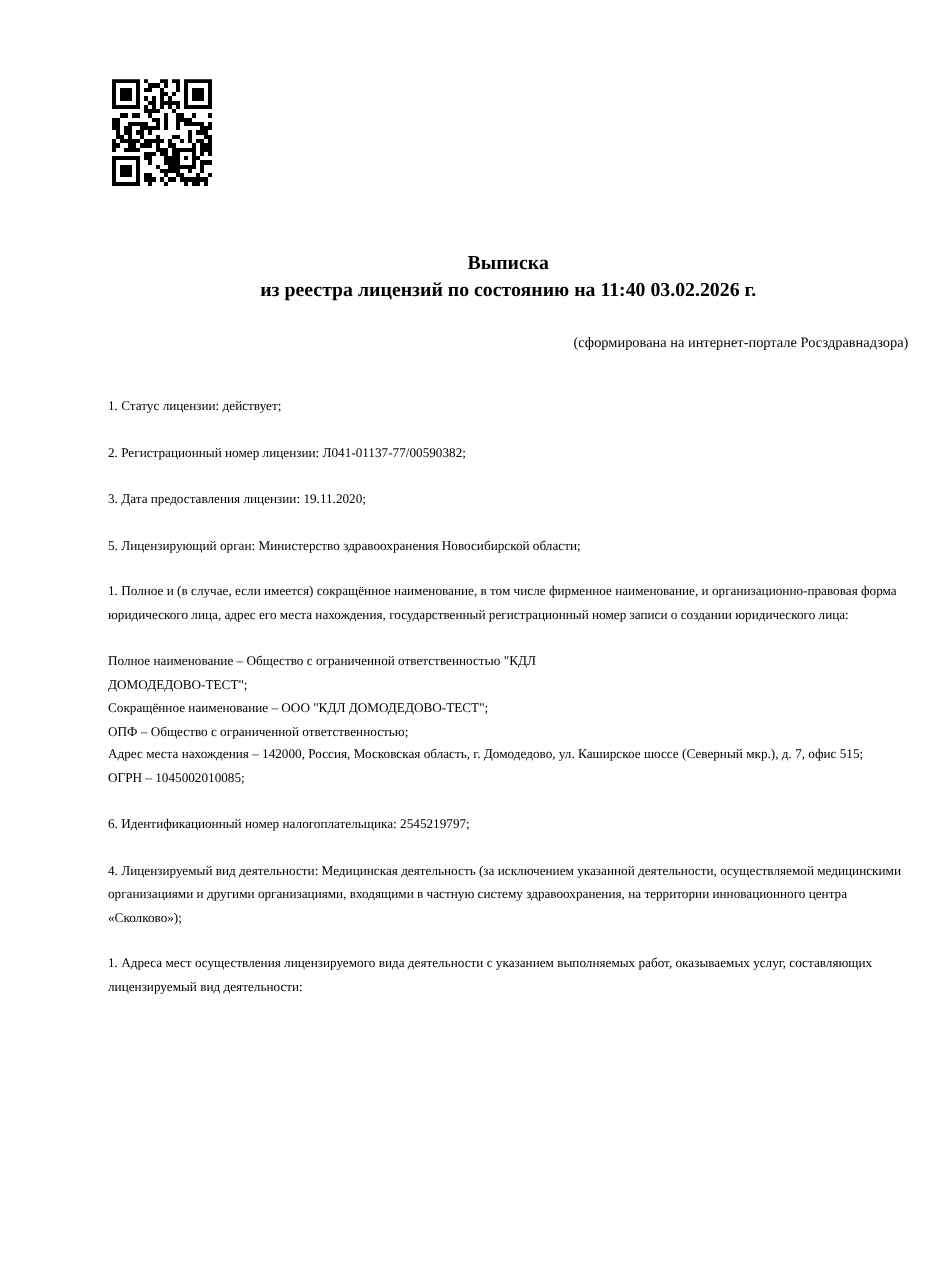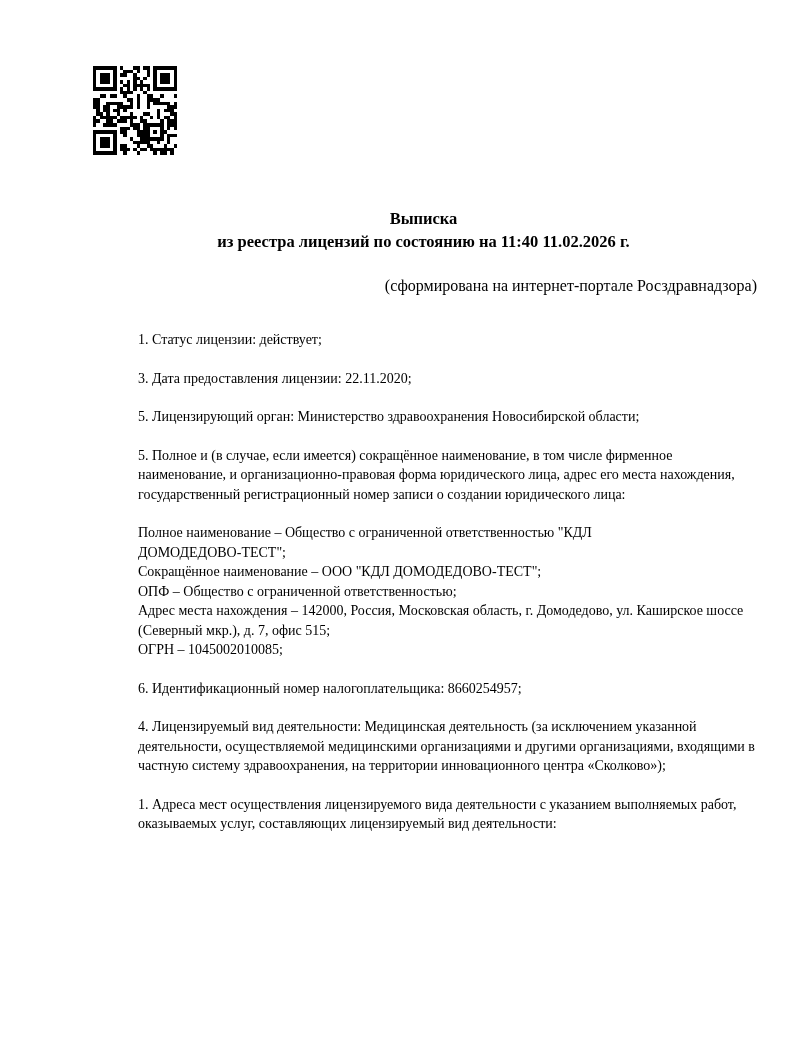--- a/index.html
+++ b/index.html
@@ -37,28 +37,27 @@
   .title {
     margin: 207px 0 0 0;
     text-align: center;
     font-weight: bold;
     font-size: 16.5px;
     line-height: 23px;
   }
   .subtitle {
     margin: 24px 0 0 0;
     text-align: right;
-    font-size: 16px;
+    font-size: 12px;
     line-height: 17px;
   }
   .body-text {
     margin-top: 36px;
-    font-size: 14px;
+    font-size: 11px;
     line-height: 19.5px;
-    margin-left: 48px;
   }
   .para {
     margin: 0 0 19px 0;
     white-space: pre-wrap;
   }
   .para:last-child {
     margin-bottom: 0;
   }
 </style>
 </head>
@@ -392,35 +391,36 @@
         <rect x="20" y="24" width="1" height="1" fill="#000000"></rect>
         <rect x="21" y="24" width="1" height="1" fill="#000000"></rect>
         <rect x="23" y="24" width="1" height="1" fill="#000000"></rect>
       </svg>
   </div>
 
   <div class="content">
 
     <div class="title">
       <div>Выписка</div>
-      <div>из реестра лицензий по состоянию на 11:40 11.02.2026 г.</div>
+      <div>из реестра лицензий по состоянию на 11:40 03.02.2026 г.</div>
     </div>
 
     <div class="subtitle">(сформирована на интернет-портале Росздравнадзора)</div>
 
     <div class="body-text">
       <p class="para">1. Статус лицензии: действует;</p>
-      <p class="para">3. Дата предоставления лицензии: 22.11.2020;</p>
+      <p class="para">2. Регистрационный номер лицензии: Л041-01137-77/00590382;</p>
+      <p class="para">3. Дата предоставления лицензии: 19.11.2020;</p>
       <p class="para">5. Лицензирующий орган: Министерство здравоохранения Новосибирской области;</p>
-      <p class="para">5. Полное и (в случае, если имеется) сокращённое наименование, в том числе фирменное наименование, и организационно-правовая форма юридического лица, адрес его места нахождения, государственный регистрационный номер записи о создании юридического лица:</p>
+      <p class="para">1. Полное и (в случае, если имеется) сокращённое наименование, в том числе фирменное наименование, и организационно-правовая форма юридического лица, адрес его места нахождения, государственный регистрационный номер записи о создании юридического лица:</p>
       <p class="para">Полное наименование – Общество с ограниченной ответственностью "КДЛ
 ДОМОДЕДОВО-ТЕСТ";
 Сокращённое наименование – ООО "КДЛ ДОМОДЕДОВО-ТЕСТ";
 ОПФ – Общество с ограниченной ответственностью;
 Адрес места нахождения – 142000, Россия, Московская область, г. Домодедово, ул. Каширское шоссе (Северный мкр.), д. 7, офис 515;
 ОГРН – 1045002010085;</p>
-      <p class="para">6. Идентификационный номер налогоплательщика: 8660254957;</p>
+      <p class="para">6. Идентификационный номер налогоплательщика: 2545219797;</p>
       <p class="para">4. Лицензируемый вид деятельности: Медицинская деятельность (за исключением указанной деятельности, осуществляемой медицинскими организациями и другими организациями, входящими в частную систему здравоохранения, на территории инновационного центра «Сколково»);</p>
       <p class="para">1. Адреса мест осуществления лицензируемого вида деятельности с указанием выполняемых работ, оказываемых услуг, составляющих лицензируемый вид деятельности:</p>
     </div>
 
   </div>
 </div>
 
 </body></html>

